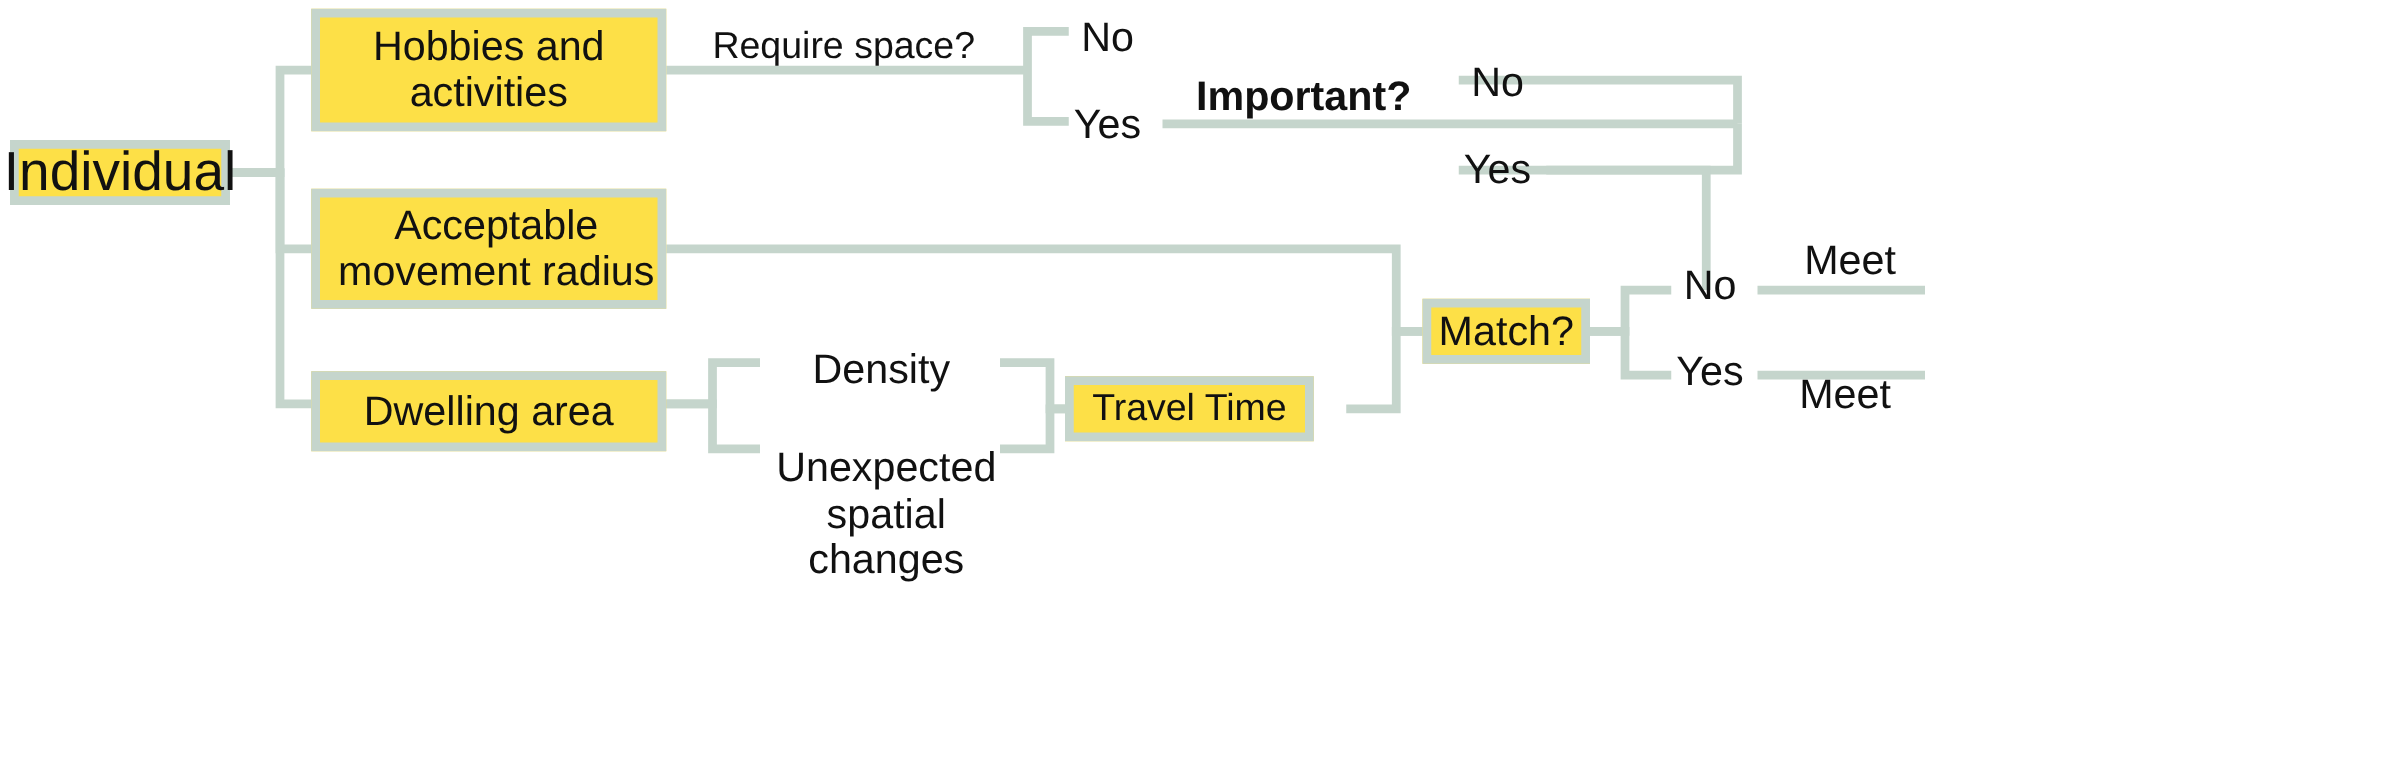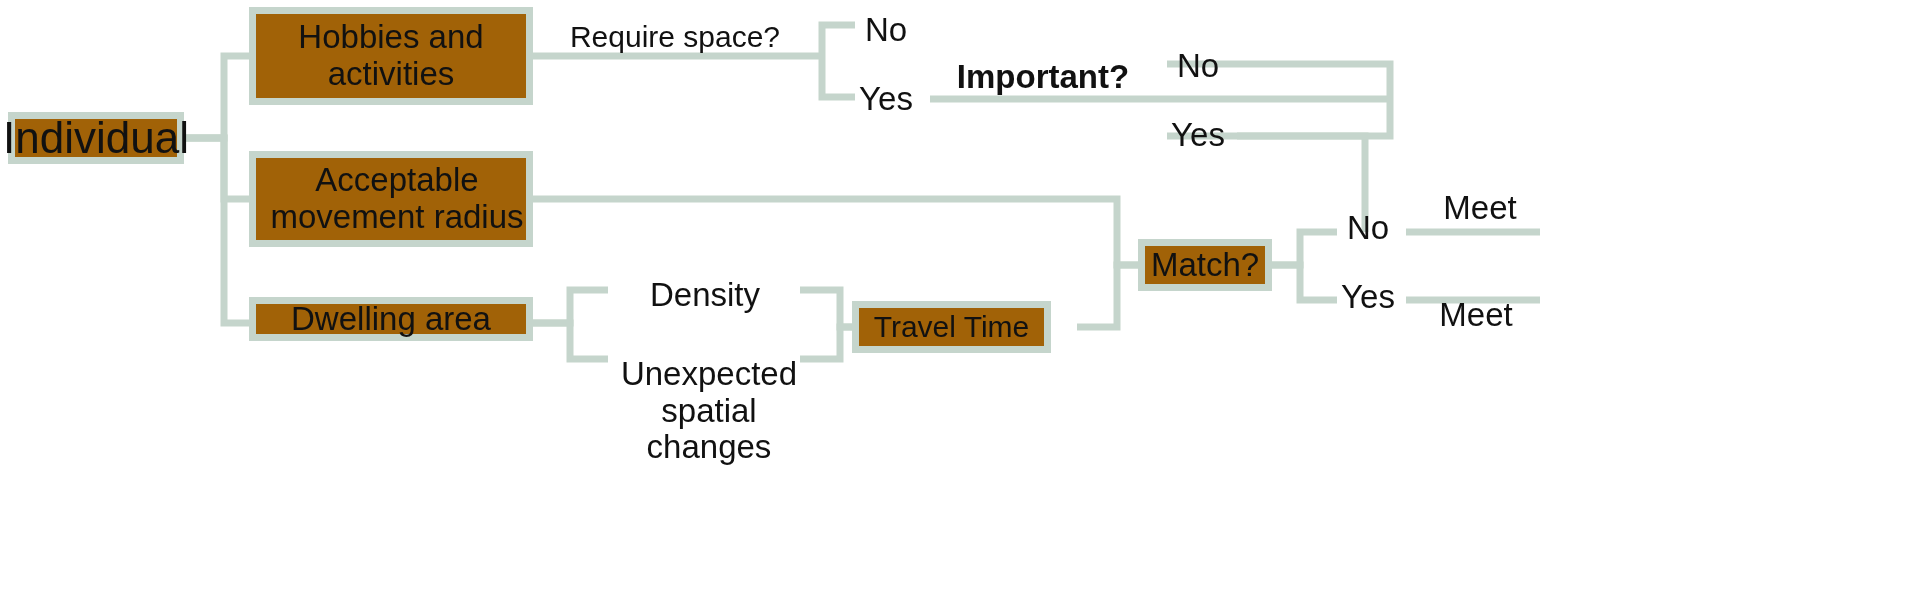--- a/index.html
+++ b/index.html
@@ -30,21 +30,21 @@
     align-items: center;
     justify-content: center;
     text-align: center;
     color: #111111;
     background: #ffffff;
     line-height: 1.12;
     white-space: pre-line;
   }
   .boxed {
     border: 7px solid #c5d5cc;
-    background: #a16207;
+    background: #fde047;
   }
   .plain {
     border: none;
     background: transparent;
   }
 </style>
 </head>
 <body>
 
 <div id="canvas">
@@ -69,21 +69,21 @@
       <polyline points="1272,265 1300,265 1300,300 1337,300" fill="none" stroke="#c5d5cc" stroke-width="7" stroke-linecap="butt" stroke-linejoin="miter"></polyline>
       <polyline points="1406,232 1540,232" fill="none" stroke="#c5d5cc" stroke-width="7" stroke-linecap="butt" stroke-linejoin="miter"></polyline>
       <polyline points="1406,300 1540,300" fill="none" stroke="#c5d5cc" stroke-width="7" stroke-linecap="butt" stroke-linejoin="miter"></polyline>
     </svg>
   <div id="node-layer">
       <div class="node boxed" style="left: 8px; top: 112px; width: 176px; height: 52px; font-size: 44px; color: rgb(17, 17, 17);">Individual</div>
       <div class="node boxed" style="left: 249px; top: 7px; width: 284px; height: 98px; font-size: 33px; color: rgb(17, 17, 17);">Hobbies and
 activities</div>
       <div class="node boxed" style="left: 249px; top: 151px; width: 284px; height: 96px; font-size: 33px; color: rgb(17, 17, 17); padding-left: 12px;">Acceptable
 movement radius</div>
-      <div class="node boxed" style="left: 249px; top: 297px; width: 284px; height: 44px; font-size: 33px; color: rgb(17, 17, 17);">Dwelling area</div>
+      <div class="node boxed" style="left: 249px; top: 297px; width: 284px; height: 64px; font-size: 33px; color: rgb(17, 17, 17);">Dwelling area</div>
       <div class="node plain" style="left: 551px; top: 14px; width: 248px; height: 46px; font-size: 30px; color: rgb(17, 17, 17);">Require space?</div>
       <div class="node plain" style="left: 855px; top: 8px; width: 62px; height: 44px; font-size: 33px; color: rgb(17, 17, 17);">No</div>
       <div class="node plain" style="left: 851px; top: 77px; width: 70px; height: 44px; font-size: 33px; color: rgb(17, 17, 17);">Yes</div>
       <div class="node plain" style="left: 950px; top: 54px; width: 186px; height: 46px; font-size: 33px; color: rgb(17, 17, 17); font-weight: bold;">Important?</div>
       <div class="node plain" style="left: 1167px; top: 44px; width: 62px; height: 44px; font-size: 33px; color: rgb(17, 17, 17);">No</div>
       <div class="node plain" style="left: 1163px; top: 113px; width: 70px; height: 44px; font-size: 33px; color: rgb(17, 17, 17);">Yes</div>
       <div class="node plain" style="left: 640px; top: 273px; width: 130px; height: 44px; font-size: 33px; color: rgb(17, 17, 17);">Density</div>
       <div class="node plain" style="left: 612px; top: 337px; width: 194px; height: 148px; font-size: 33px; color: rgb(17, 17, 17);">Unexpected
 spatial
 changes</div>

